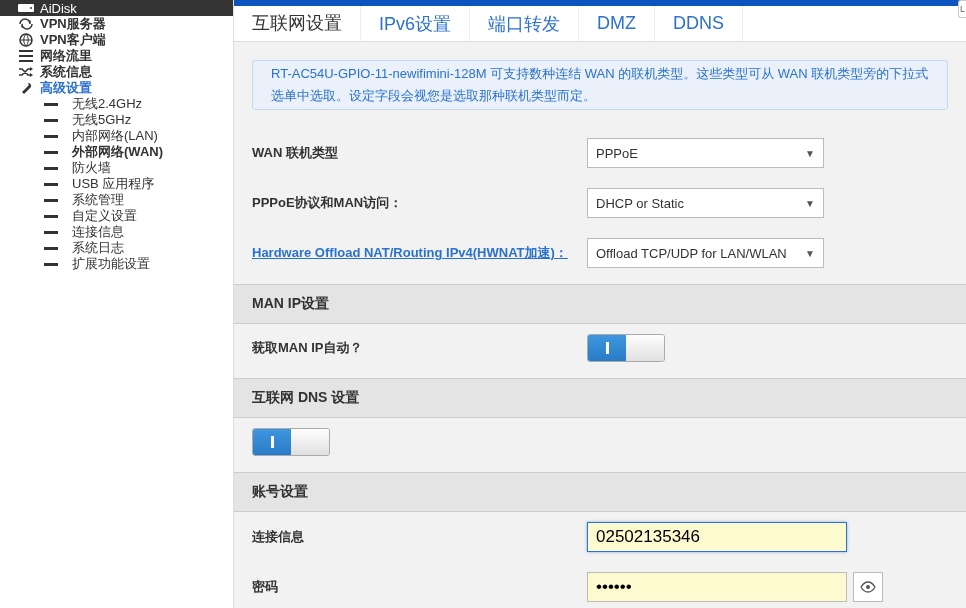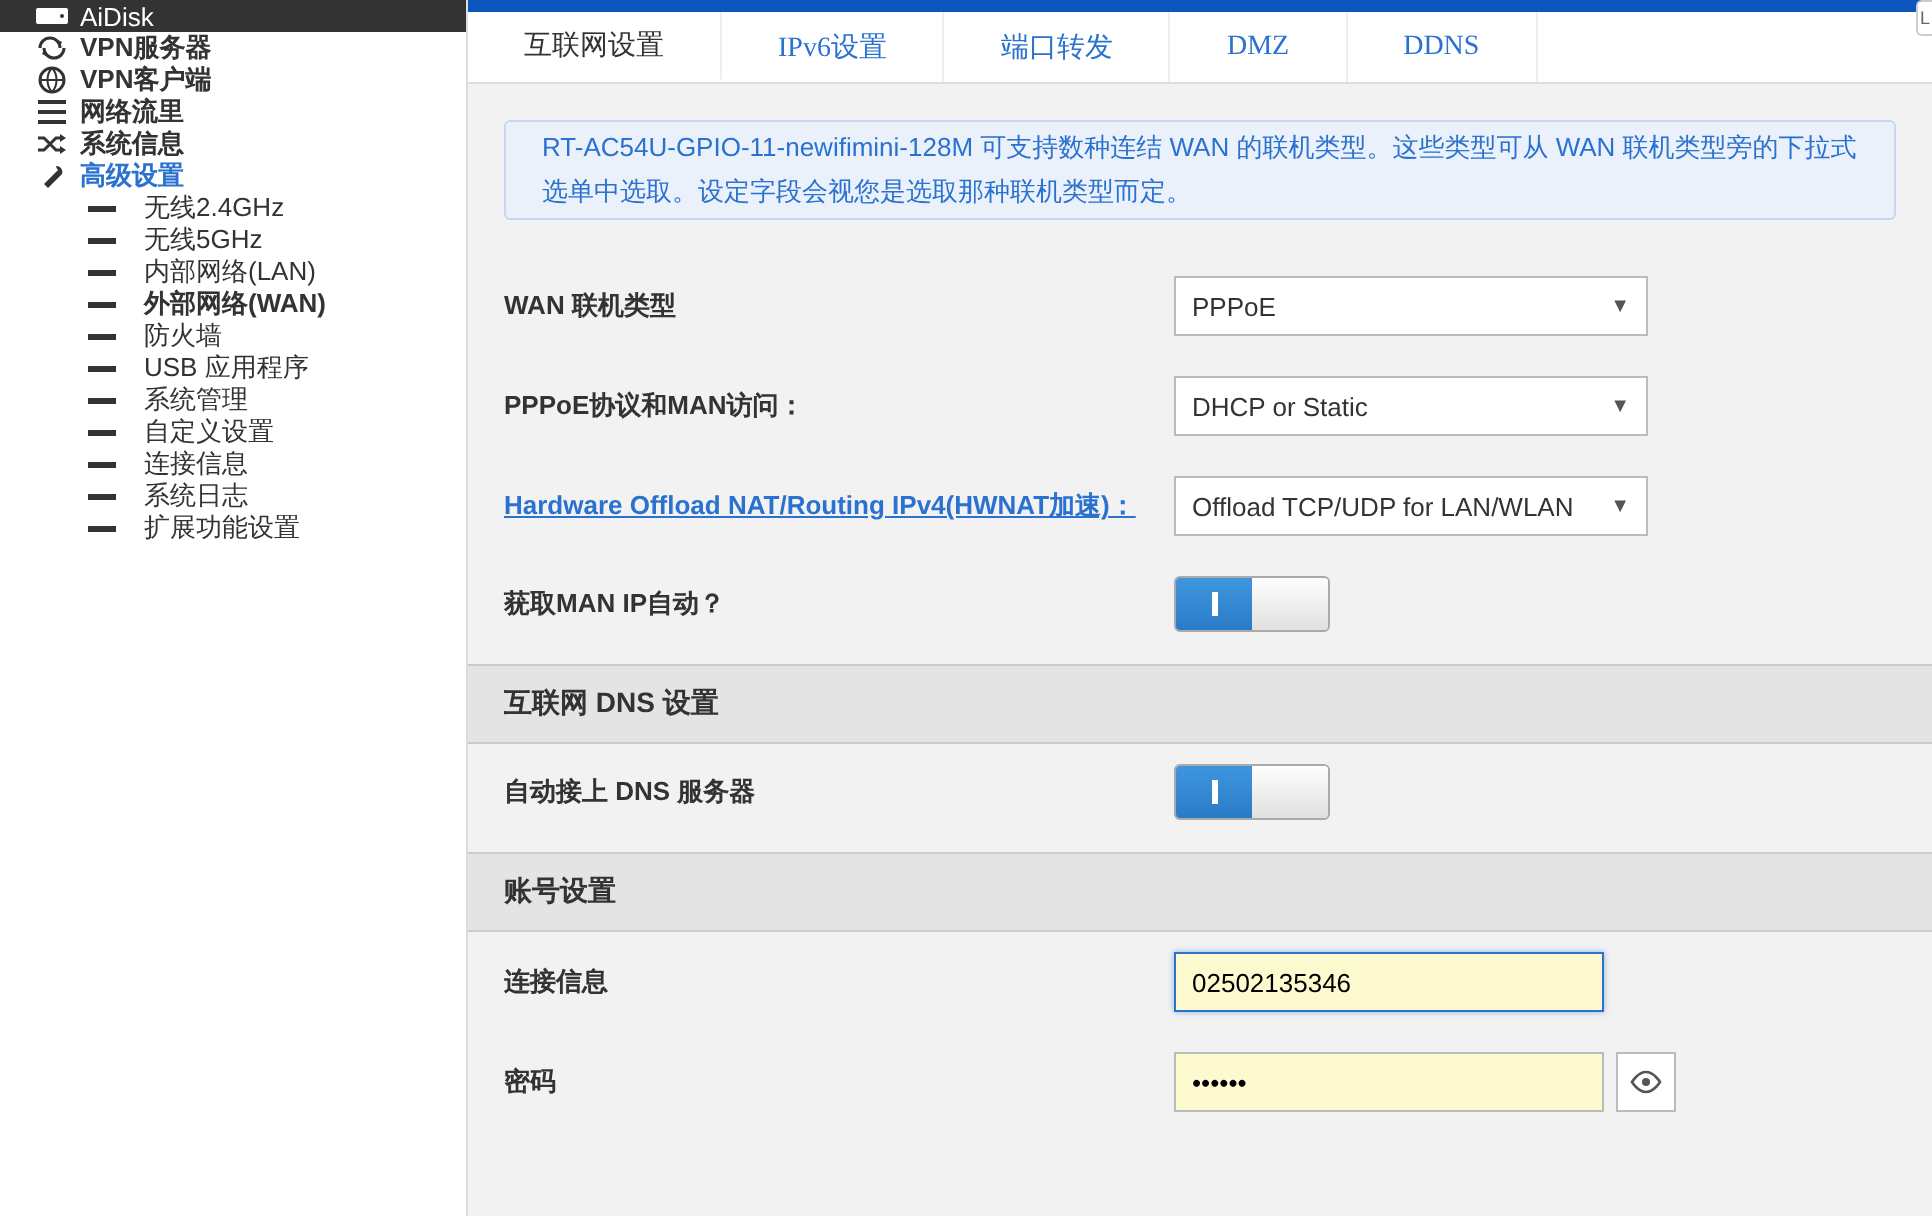--- a/index.html
+++ b/index.html
@@ -15,42 +15,42 @@
     .sidebar-item .sb-label.bold { font-weight: bold; }
     .sidebar-item.active-indent { font-weight: bold; }
     .sb-icon { width: 28px; display: inline-flex; justify-content: center; }
     .sb-label { font-size: 13px; }
     .sb-minus { width: 14px; height: 3px; background: #333; display: inline-block; margin-right: 14px; }
 
     
     .main { flex: 1; background: #f2f2f2; position: relative; }
     .top-bar { height: 6px; background: #0c55bf; }
     .tabs { background: #fff; display: flex; height: 36px; border-bottom: 1px solid #ddd; }
-    .tab { padding: 0 28px; display: flex; align-items: center; color: #2a71d0; font-size: 14px; cursor: pointer; border-right: 1px solid #eee; font-family: Liberation Serif, serif; }
+    .tab { padding: 0 18px; display: flex; align-items: center; color: #2a71d0; font-size: 18px; cursor: pointer; border-right: 1px solid #eee; }
     .tab.active { color: #333; font-weight: normal; background: #fff; border-bottom: 2px solid transparent; }
     
     .info-box { margin: 18px; padding: 2px 18px; background: #eaf1fb; border: 1px solid #c5d8f0; border-radius: 3px; color: #2a71d0; font-size: 13px; line-height: 1.7; }
     
     .form-row { display: flex; align-items: center; padding: 10px 18px; }
     .form-label { width: 335px; font-size: 13px; color: #333; }
     .form-label.bold { font-weight: bold; }
     .form-label .link { color: #2a71d0; text-decoration: underline; cursor: pointer; }
     .form-control { flex: 0 0 auto; }
     
     .select { width: 237px; height: 30px; border: 1px solid #bbb; background: #fff; padding: 0 8px; display: flex; align-items: center; justify-content: space-between; font-size: 13px; cursor: pointer; }
     .select .caret { font-size: 10px; color: #555; }
     
     .section-header { padding: 10px 18px; background: #e4e4e4; border-top: 1px solid #ccc; border-bottom: 1px solid #ccc; font-weight: bold; font-size: 14px; margin-top: 6px; }
     
     .toggle { width: 78px; height: 28px; border: 1px solid #aaa; border-radius: 3px; display: flex; cursor: pointer; overflow: hidden; }
     .toggle-on { flex: 1; background: linear-gradient(#3e96de, #2a7bc7); color: #fff; display: flex; align-items: center; justify-content: center; }
     .toggle-off { flex: 1; background: linear-gradient(#fefefe, #e0e0e0); }
     .toggle-bar { width: 3px; height: 12px; background: #fff; }
     
-    .text-input { width: 215px; height: 30px; border: 1px solid #bbb; padding: 0 8px; font-size: 13px; }
+    .text-input { width: 260px; height: 30px; border: 1px solid #bbb; padding: 0 8px; font-size: 17px; }
     .text-input.highlight { background: #fefad0; border: 1px solid #2a71d0; box-shadow: 0 0 3px rgba(42,113,208,0.5); }
     .text-input.pwd { background: #fefad0; }
     
     .eye-btn { width: 30px; height: 30px; border: 1px solid #bbb; background: #fff; margin-left: 6px; display: flex; align-items: center; justify-content: center; cursor: pointer; }
     
     .right-tab { position: absolute; right: 0; top: 0; width: 8px; height: 18px; background: #fff; border: 1px solid #ccc; border-right: none; border-radius: 3px 0 0 3px; font-size: 9px; color: #666; display: flex; align-items: center; justify-content: center; }
   </style>
 </head>
 <body>
 
@@ -194,35 +194,35 @@
     <div class="form-row">
       <div class="form-label bold"><span class="link">Hardware Offload NAT/Routing IPv4(HWNAT加速)：</span></div>
       <div class="form-control">
         <div class="select">
           <span>Offload TCP/UDP for LAN/WLAN</span>
           <span class="caret">▼</span>
         </div>
       </div>
     </div>
 
+    <div class="section-header">MAN IP设置</div>
     <div class="form-row">
       <div class="form-label bold">莸取MAN IP自动？</div>
       <div class="form-control">
         <div class="toggle">
           <div class="toggle-on">
               <span class="toggle-bar"></span>
             </div>
           <div class="toggle-off"></div>
         </div>
       </div>
     </div>
 
     <div class="section-header">互联网 DNS 设置</div>
     <div class="form-row">
-      <div class="form-label bold">自动接上 DNS 服务器</div>
       <div class="form-control">
         <div class="toggle">
           <div class="toggle-on">
               <span class="toggle-bar"></span>
             </div>
           <div class="toggle-off"></div>
         </div>
       </div>
     </div>
 

